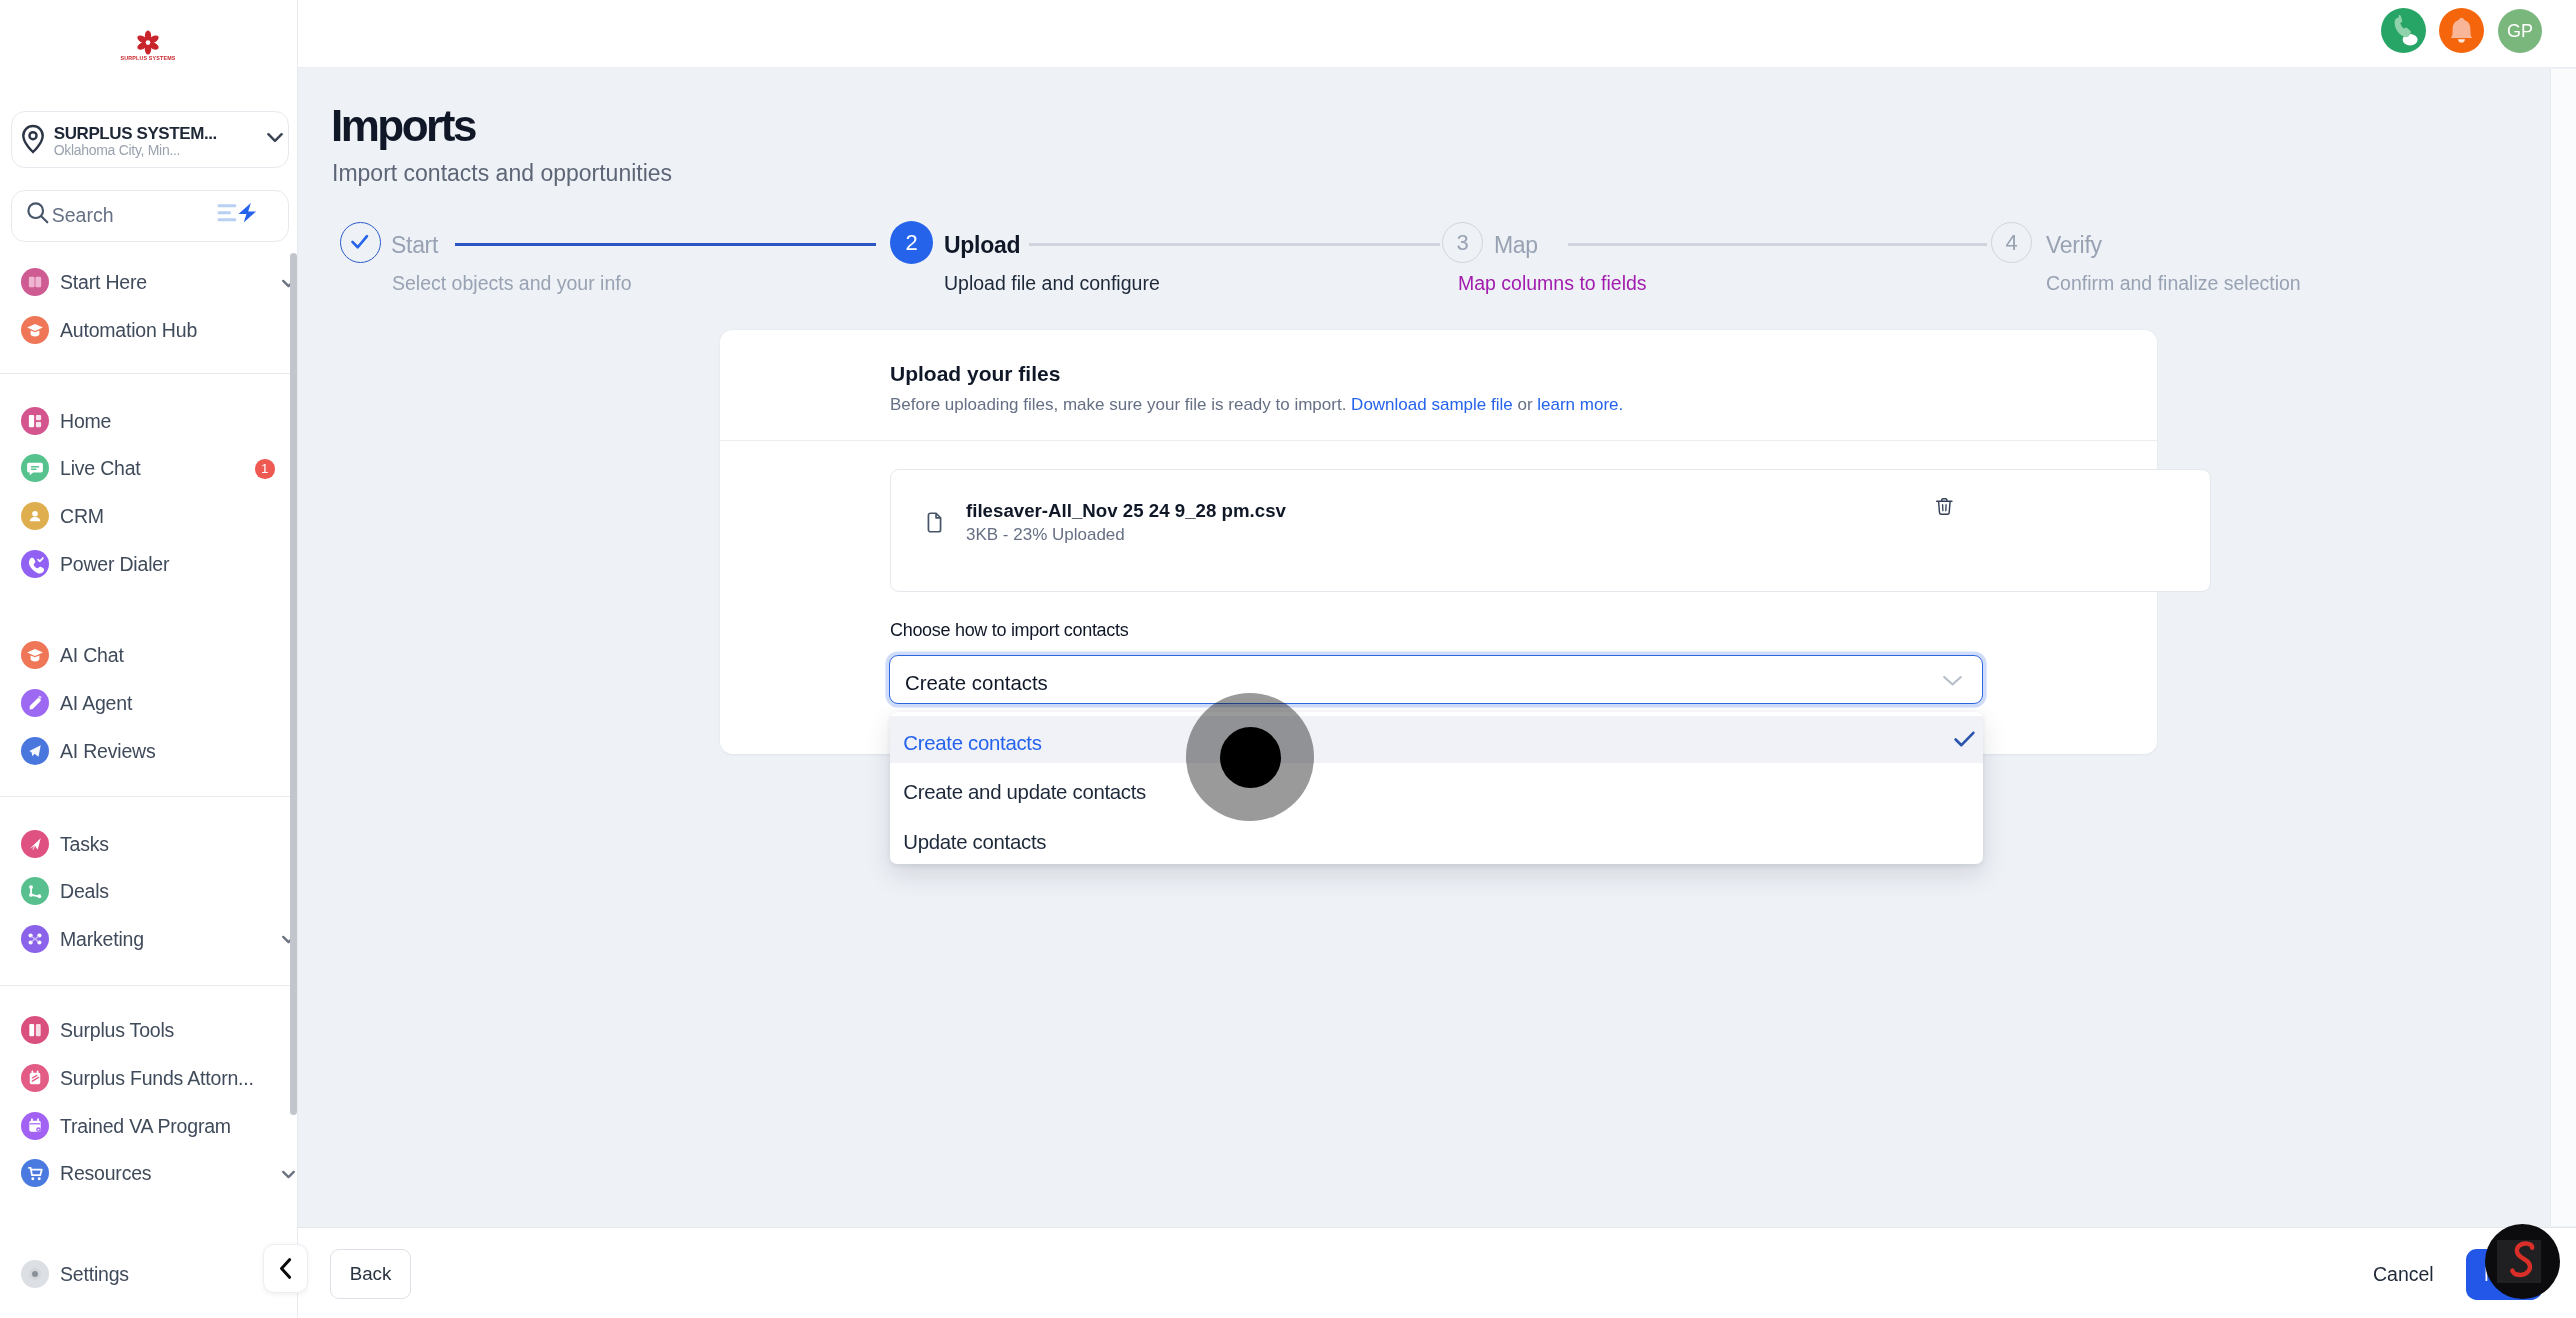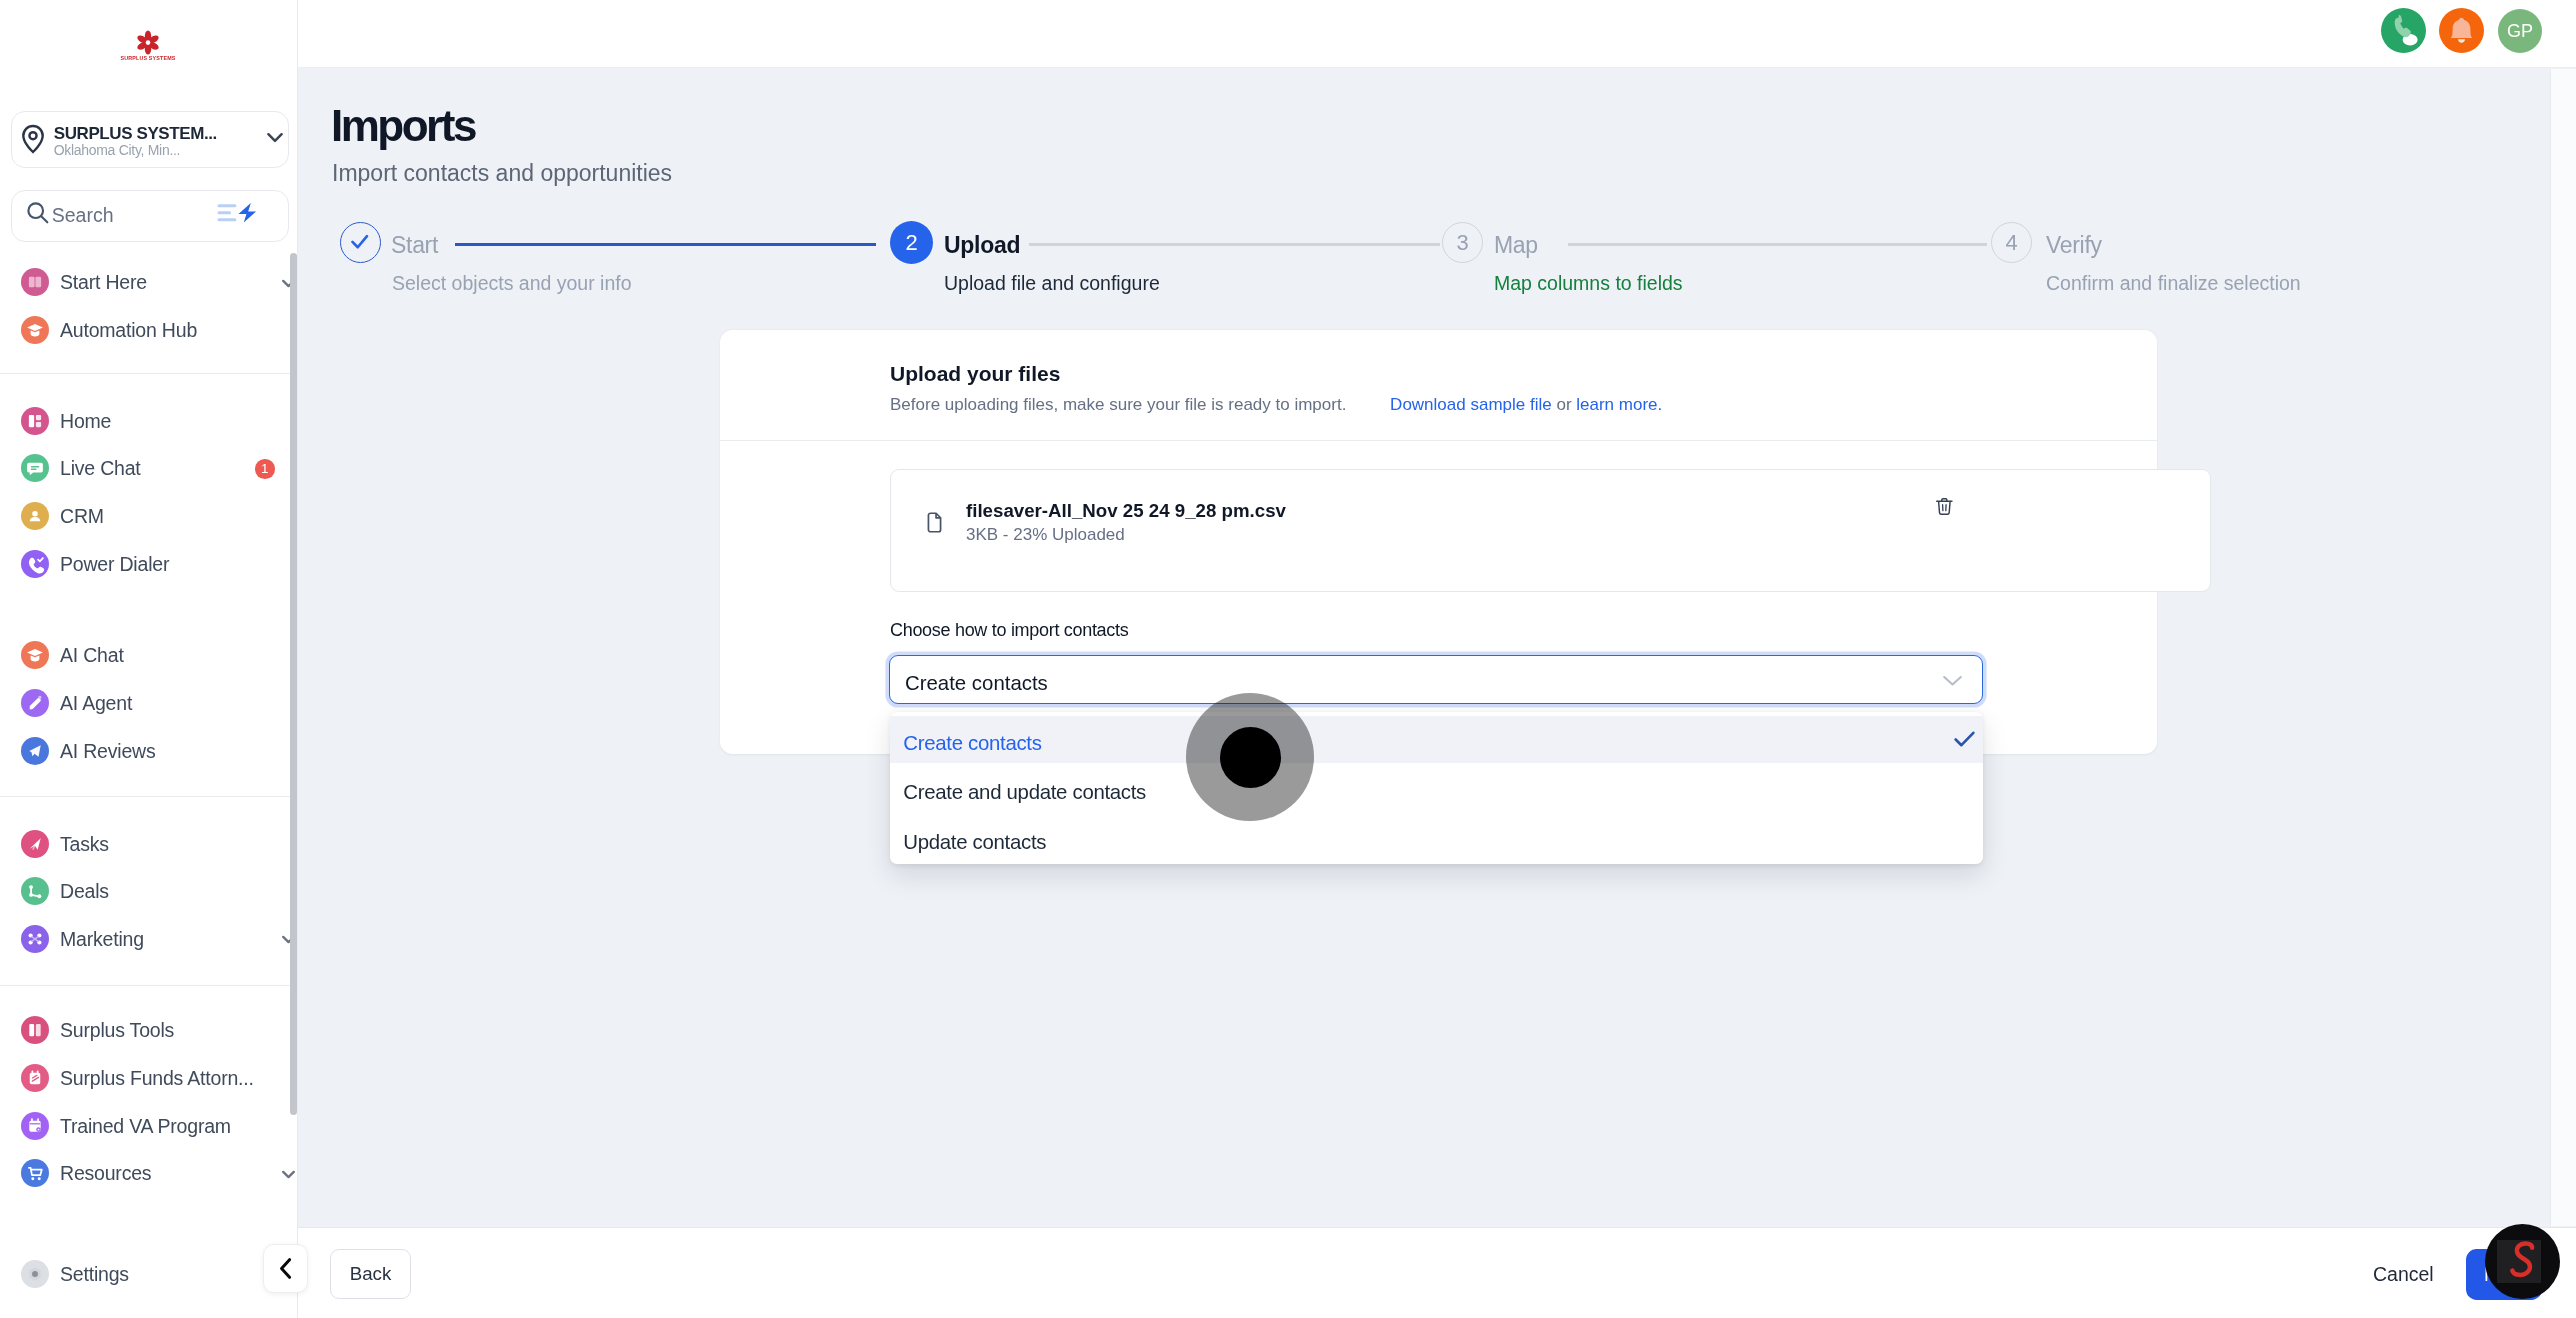--- a/index.html
+++ b/index.html
@@ -96,26 +96,26 @@
       </div>
     <div class="steplab abs" style="left:1196px; color:#98a2b3;">Map</div>
     <div class="stepline abs" style="left:1270px; width:419px; background:#d0d5dd;"></div>
     <div class="stepcirc abs" style="left:1693px; border:1.8px solid #d0d5dd;">
         <div class="stepnum">4</div>
       </div>
     <div class="steplab abs" style="left:1748px; color:#98a2b3;">Verify</div>
 
     <div class="stepdesc abs" style="left:94px; color:#98a2b3;">Select objects and your info</div>
     <div class="stepdesc abs" style="left:646px; color:#1d2939;">Upload file and configure</div>
-    <div class="stepdesc abs" style="left:1196px; color:#15803d;">Map columns to fields</div>
+    <div class="stepdesc abs" style="left:1160px; color:#a21caf;">Map columns to fields</div>
     <div class="stepdesc abs" style="left:1748px; color:#98a2b3;">Confirm and finalize selection</div>
 
     <div id="card" class="abs">
       <div class="ct">Upload your files</div>
-      <div class="cs">Before uploading files, make sure your file is ready to import. <span style="color:#2563eb;margin-left:39px;">Download sample file</span> or <span style="color:#2563eb;">learn more.</span></div>
+      <div class="cs">Before uploading files, make sure your file is ready to import. <span style="color:#2563eb;">Download sample file</span> or <span style="color:#2563eb;">learn more.</span></div>
       <div class="cdiv"></div>
       <div id="fcard">
         <svg style="position:absolute; left:35px; top:42px;" width="17" height="21" viewBox="0 0 20 27" fill="none">
           <path d="M2.2 4.2 a2.6 2.6 0 0 1 2.6-2.6 H12 l5.8 5.8 V22.8 a2.6 2.6 0 0 1 -2.6 2.6 H4.8 a2.6 2.6 0 0 1 -2.6-2.6 Z" stroke="#475467" stroke-width="2.2" stroke-linejoin="round"></path>
           <path d="M12 1.8 V7.5 H17.8" stroke="#475467" stroke-width="2.2" stroke-linejoin="round"></path>
         </svg>
         <div id="fname">filesaver-All_Nov 25 24 9_28 pm.csv</div>
         <div id="fsize">3KB - 23% Uploaded</div>
         <svg style="position:absolute; left:1044px; top:25px;" width="18.7" height="23" viewBox="0 0 27 26" fill="none">
           <path d="M2.5 5.5 H24.5 M9.8 5.5 V3.6 a1.8 1.8 0 0 1 1.8-1.8 H15.4 a1.8 1.8 0 0 1 1.8 1.8 V5.5 M5.2 5.5 l1.3 16.4 a2.6 2.6 0 0 0 2.6 2.4 H17.9 a2.6 2.6 0 0 0 2.6-2.4 L21.8 5.5" stroke="#344054" stroke-width="2.1" stroke-linecap="round" stroke-linejoin="round"></path>

